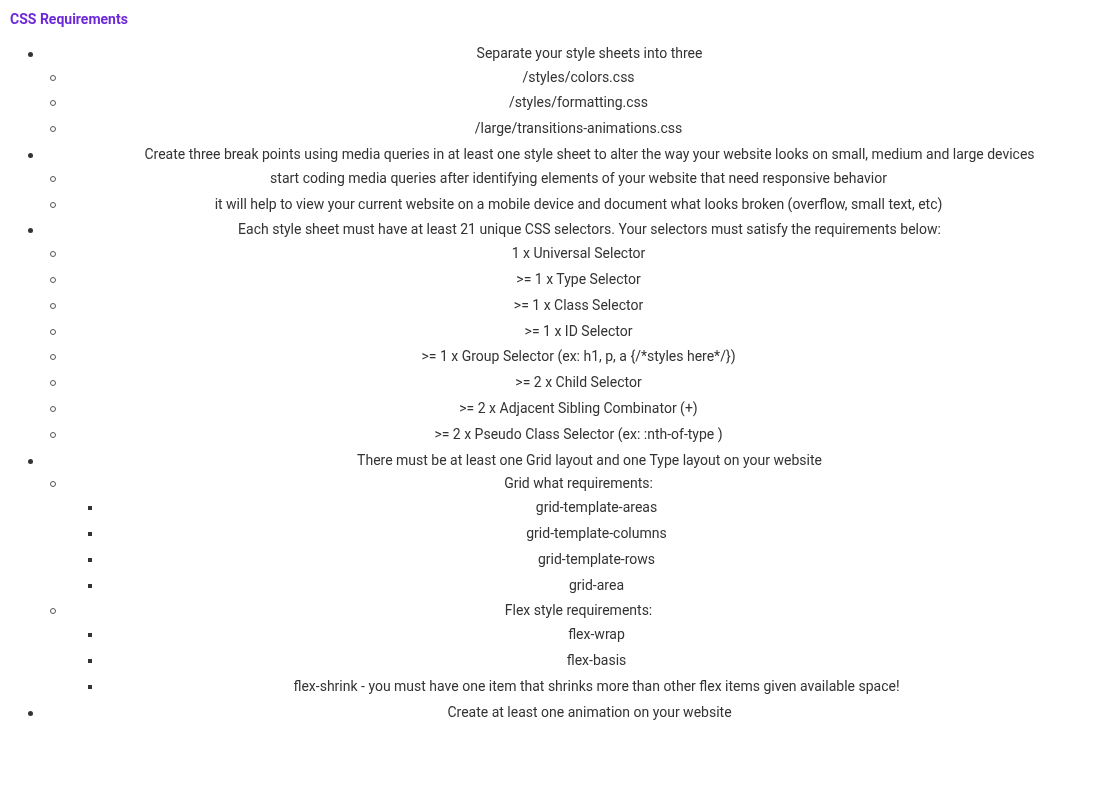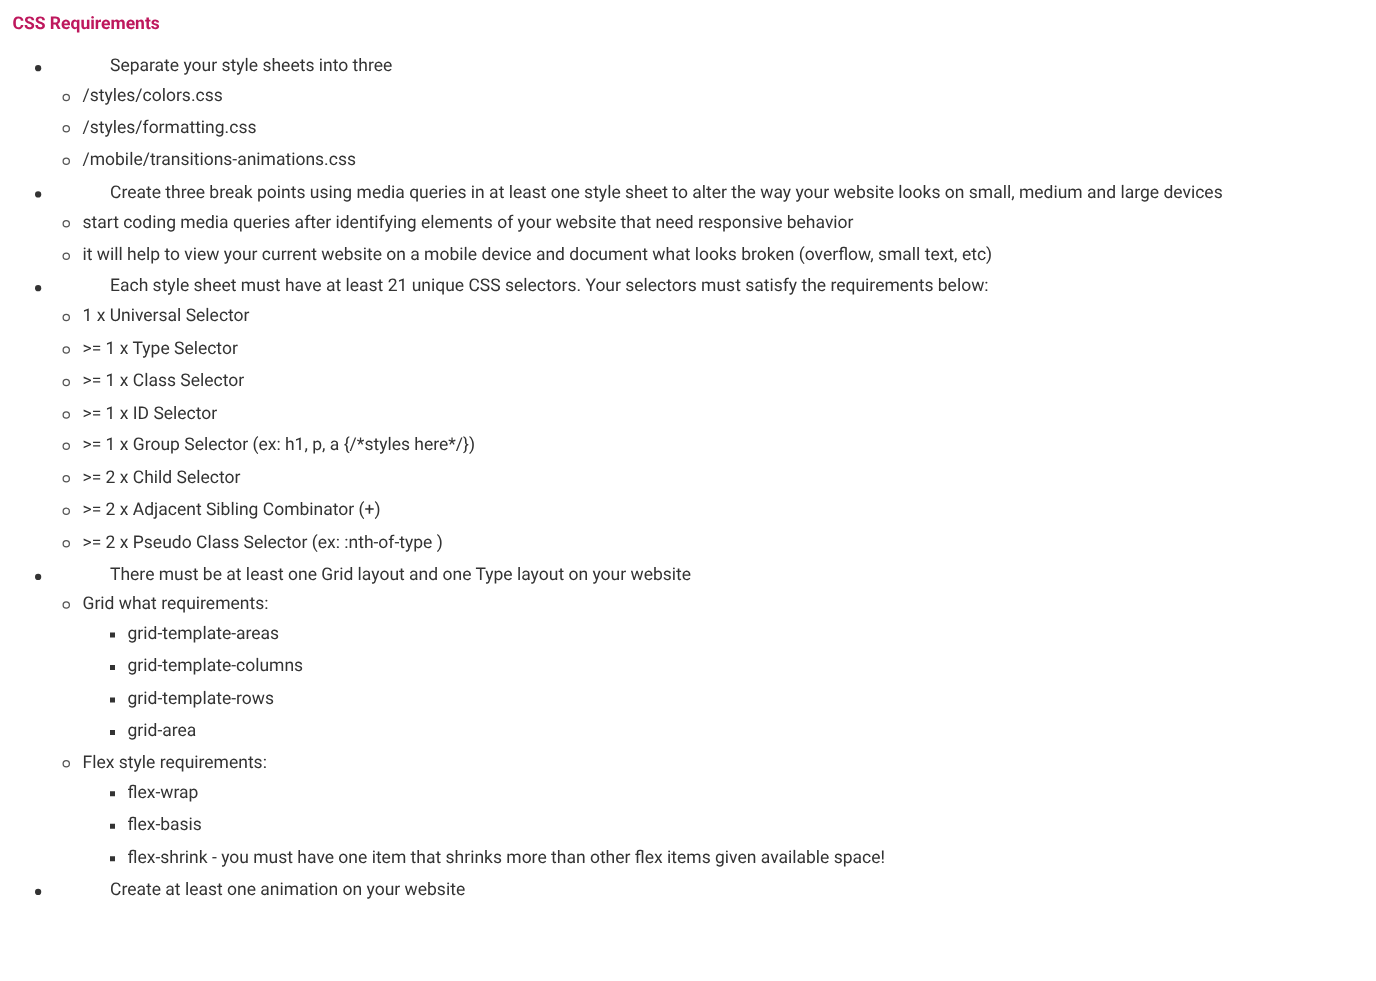--- a/index.html
+++ b/index.html
@@ -9,33 +9,34 @@
       font-family: -apple-system, BlinkMacSystemFont, "Segoe UI", Roboto, "Helvetica Neue", Arial, sans-serif;
       font-size: 14px;
       color: #333;
       margin: 0;
       padding: 8px 10px;
       line-height: 1.7;
     }
     .heading {
       font-weight: 700;
       font-size: 14px;
-      color: #be185d;
+      color: #6d28d9;
       margin-bottom: 10px;
     }
     ul {
       list-style: none;
       padding: 0;
       margin: 0;
     }
     
     ul.level1 > li {
       position: relative;
       padding-left: 62px;
       margin-bottom: 2px;
+      text-align: center;
     }
     ul.level1 > li::before {
       content: "";
       position: absolute;
       left: 18px;
       top: 10px;
       width: 5px;
       height: 5px;
       background: #333;
       border-radius: 50%;
@@ -88,21 +89,21 @@
 
 <div class="heading">CSS Requirements</div>
 
 <ul class="level1">
 
   <li>
     <span class="bold-lead">Separate your style sheets into three</span>
     <ul class="level2">
       <li>/styles/colors.css</li>
       <li>/styles/formatting.css</li>
-      <li>/mobile/transitions-animations.css</li>
+      <li>/large/transitions-animations.css</li>
     </ul>
   </li>
 
   <li>
     <span class="bold-lead">Create three break points using media queries in at least one style sheet to alter the way your website looks on small, medium and large devices</span>
     <ul class="level2">
       <li>start coding media queries after identifying elements of your website that need responsive behavior</li>
       <li>it will help to view your current website on a mobile device and document what looks broken (overflow, small text, etc)</li>
     </ul>
   </li>

